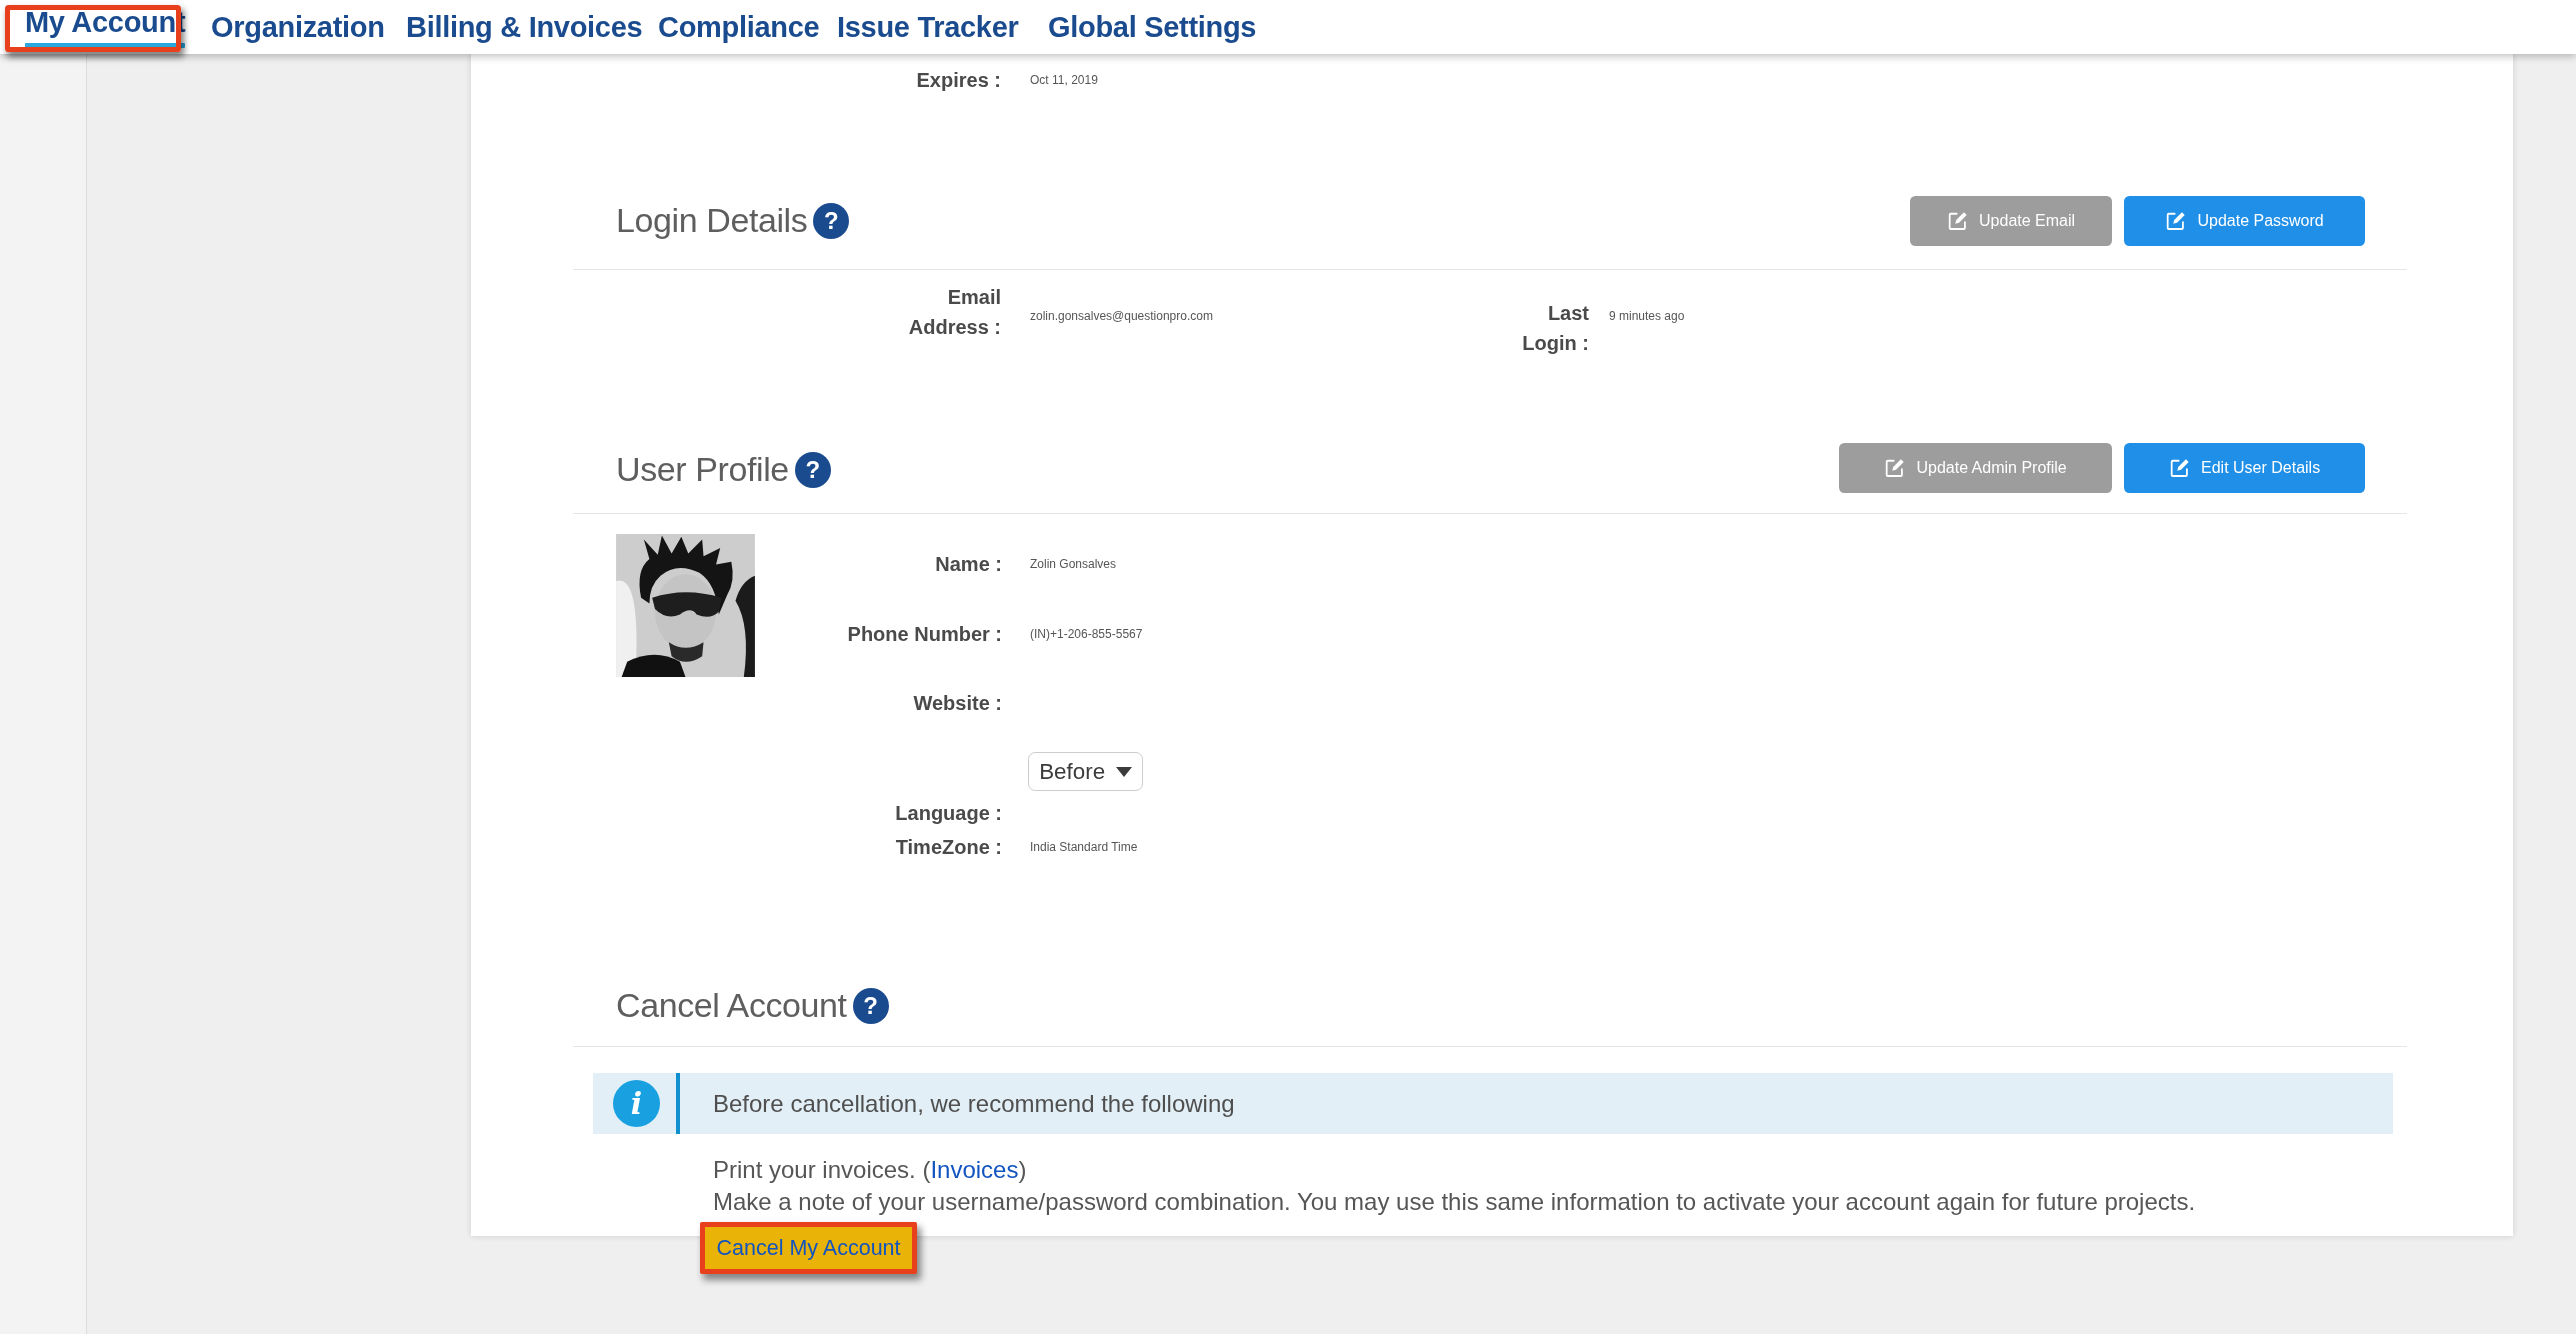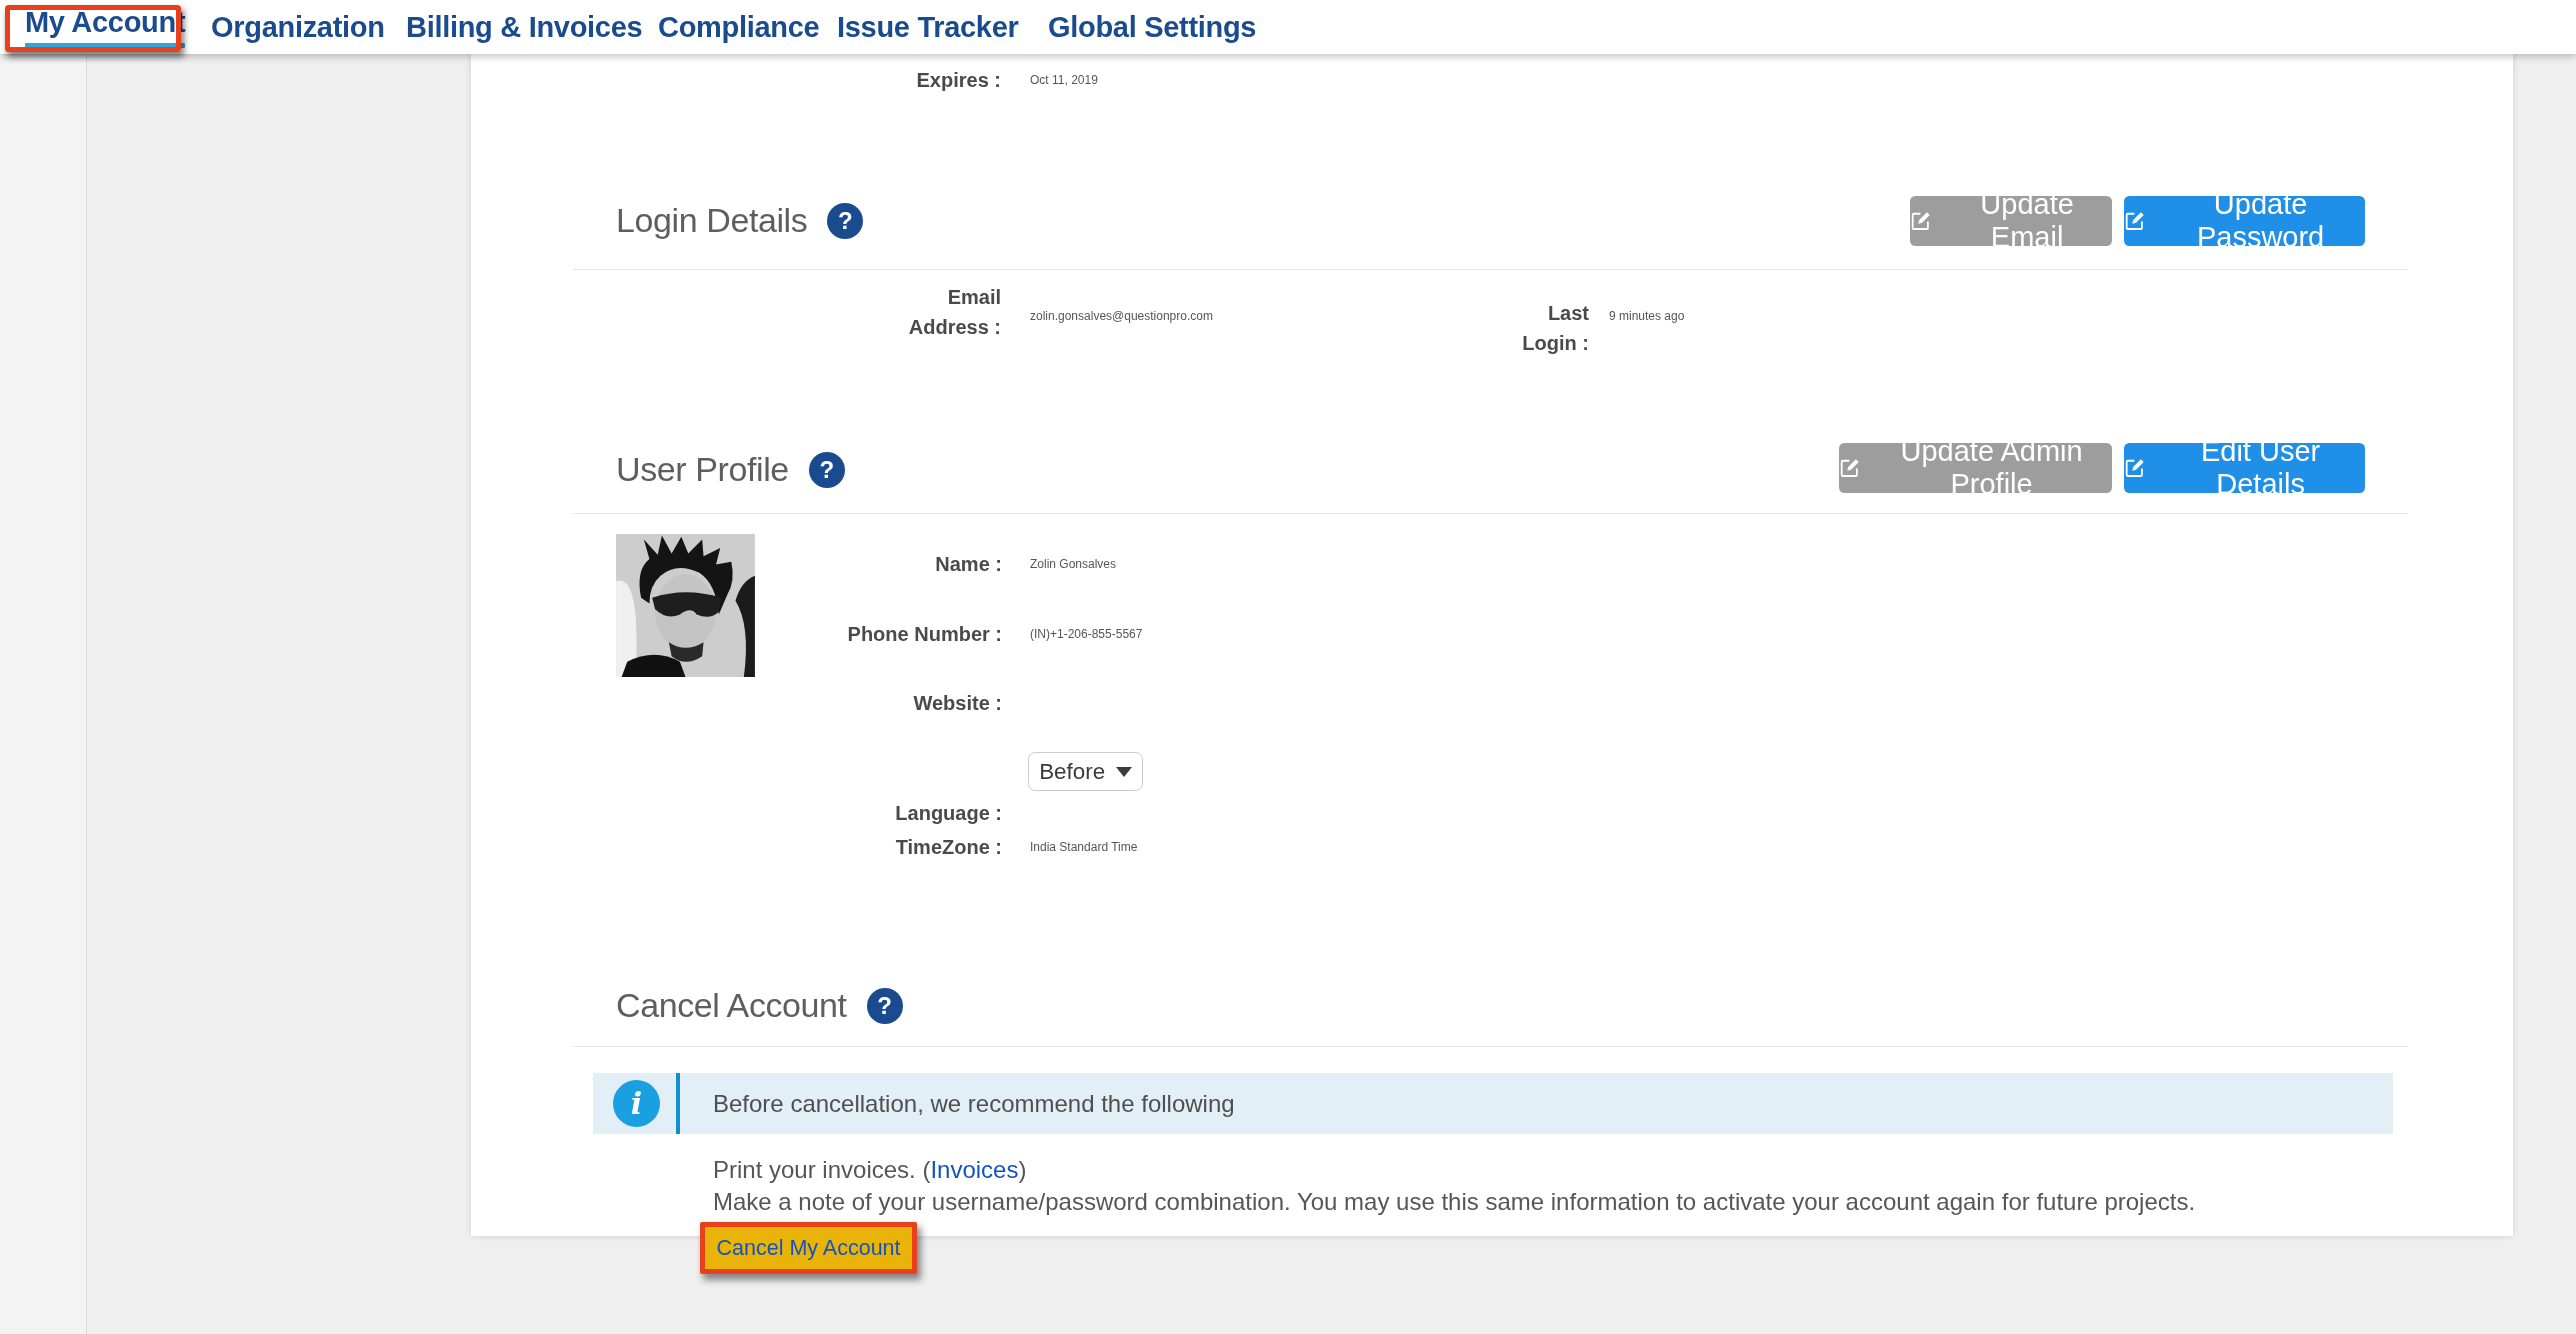--- a/index.html
+++ b/index.html
@@ -49,34 +49,34 @@
     background:#ffffff;
     box-shadow:0 0 6.3px rgba(0,0,0,0.14);
     margin-left:25px;
   }
 
   
   .label { font-weight:700; color:#4a4a4a; font-size:20px; line-height:30px; text-align:right; position:absolute; }
   .value { color:#565656; font-size:12px; line-height:30px; position:absolute; }
 
   .section-header {
-    position:absolute; left:145px; display:flex; align-items:center; gap:20px; height:43px;
+    position:absolute; left:145px; display:flex; align-items:center; gap:6px; height:43px;
   }
   .section-title { font-size:34px; font-weight:400; color:#5e5e5e; letter-spacing:-0.4px; }
   .help-icon {
     width:36px; height:36px; border-radius:50%; background:#1a4b8f;
     color:#ffffff; font-size:24px; font-weight:700;
     display:flex; align-items:center; justify-content:center; cursor:pointer;
   }
   .divider { position:absolute; left:102px; width:1834px; height:0.9px; background:#e5e5e5; }
 
   .btn {
     position:absolute; height:50px; border:none; border-radius:5.4px;
     display:flex; align-items:center; justify-content:center; gap:10.7px;
-    color:#ffffff; font-size:29px; font-weight:400; cursor:pointer;
+    color:#ffffff; font-size:16px; font-weight:400; cursor:pointer;
     font-family:"Liberation Sans", sans-serif;
   }
   .btn-gray { background:#9d9d9d; }
   .btn-blue { background:#1f8fe8; }
   .edit-ic { width:21.5px; height:21.5px; flex:0 0 auto; }
 
   
   #login-header { top:145px; }
   #btn-update-email    { top:142px; left:1439px; width:202px; }
   #btn-update-password { top:142px; left:1653px; width:241px; }

